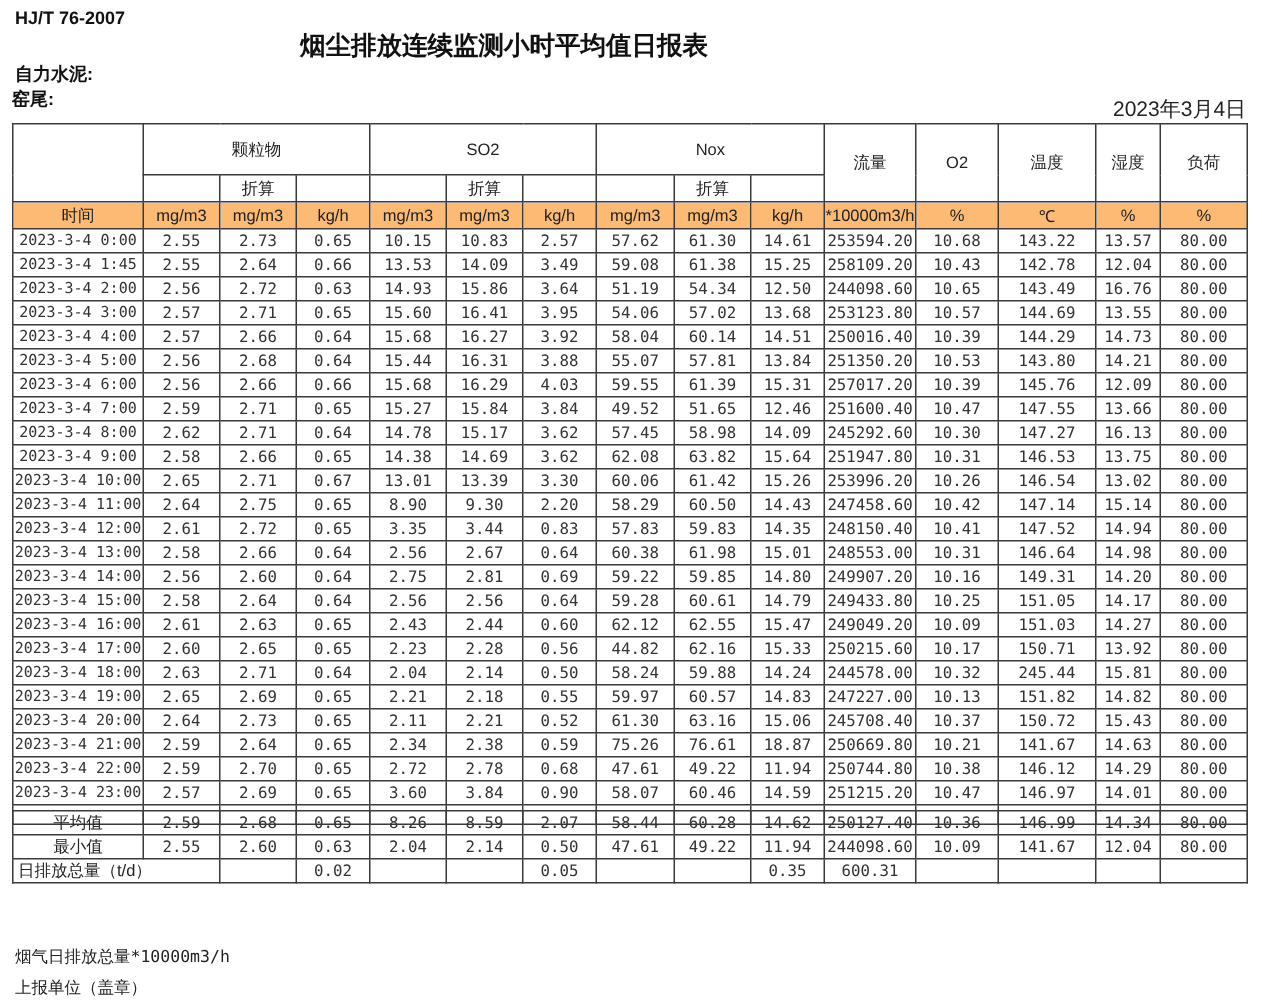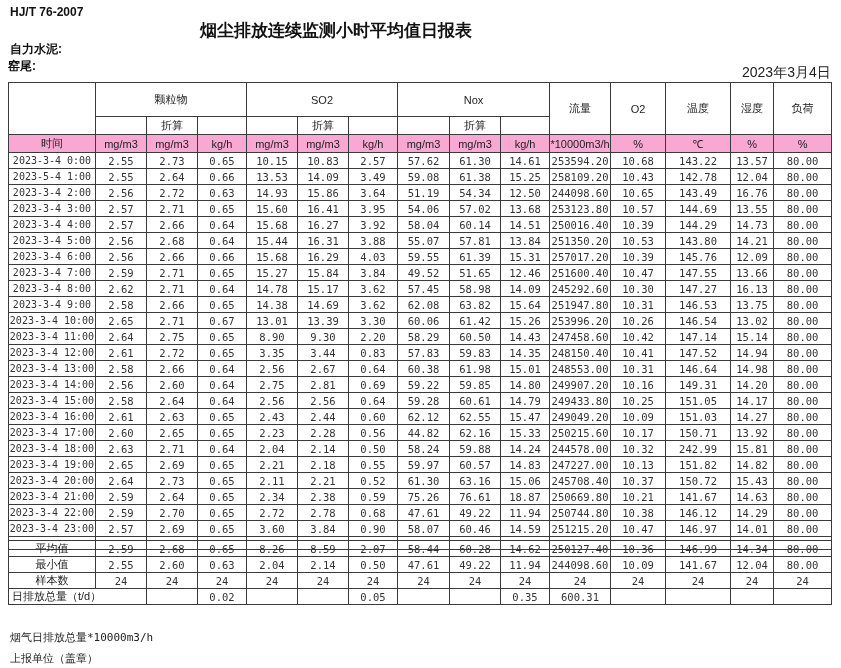--- a/index.html
+++ b/index.html
@@ -48,21 +48,21 @@
     overflow: hidden; white-space: nowrap;
   }
   tr.h1 td, tr.h2 td {
     font-family: "Liberation Sans", sans-serif;
     font-size: 11px; color: #222;
   }
   tr.h1 { height: 34px; }
   tr.h2 { height: 18px; }
   tr.green { height: 18px; }
   tr.green td {
-    background: #f9a8d4;
+    background: #fdba74;
     font-family: "Liberation Sans", sans-serif;
     font-size: 11px; color: #222;
   }
   tr.data-row { height: 16px; }
   tr.blank { height: 13px; }
   tr.sum-row { height: 16px; }
   td.time-cell { font-size: 10px; }
   td.label-cell {
     font-family: "Liberation Sans", sans-serif;
     font-size: 11px; color: #222;
@@ -154,21 +154,21 @@
         <td>57.62</td>
         <td>61.30</td>
         <td>14.61</td>
         <td>253594.20</td>
         <td>10.68</td>
         <td>143.22</td>
         <td>13.57</td>
         <td>80.00</td>
       </tr>
       <tr class="data-row">
-        <td class="time-cell">2023-5-4 1:00</td>
+        <td class="time-cell">2023-3-4 1:45</td>
         <td>2.55</td>
         <td>2.64</td>
         <td>0.66</td>
         <td>13.53</td>
         <td>14.09</td>
         <td>3.49</td>
         <td>59.08</td>
         <td>61.38</td>
         <td>15.25</td>
         <td>258109.20</td>
@@ -455,21 +455,21 @@
         <td>2.71</td>
         <td>0.64</td>
         <td>2.04</td>
         <td>2.14</td>
         <td>0.50</td>
         <td>58.24</td>
         <td>59.88</td>
         <td>14.24</td>
         <td>244578.00</td>
         <td>10.32</td>
-        <td>242.99</td>
+        <td>245.44</td>
         <td>15.81</td>
         <td>80.00</td>
       </tr>
       <tr class="data-row">
         <td class="time-cell">2023-3-4 19:00</td>
         <td>2.65</td>
         <td>2.69</td>
         <td>0.65</td>
         <td>2.21</td>
         <td>2.18</td>
@@ -619,37 +619,20 @@
         <td>0.50</td>
         <td>47.61</td>
         <td>49.22</td>
         <td>11.94</td>
         <td>244098.60</td>
         <td>10.09</td>
         <td>141.67</td>
         <td>12.04</td>
         <td>80.00</td>
       </tr>
-      <tr class="sum-row">
-        <td class="label-cell">样本数</td>
-        <td>24</td>
-        <td>24</td>
-        <td>24</td>
-        <td>24</td>
-        <td>24</td>
-        <td>24</td>
-        <td>24</td>
-        <td>24</td>
-        <td>24</td>
-        <td>24</td>
-        <td>24</td>
-        <td>24</td>
-        <td>24</td>
-        <td>24</td>
-      </tr>
     </tbody>
   <tbody>
     <tr class="sum-row">
       <td colspan="2" class="label-cell left">日排放总量（t/d）</td>
       <td></td>
       <td>0.02</td>
       <td></td>
         <td></td>
       <td>0.05</td>
       <td></td>

